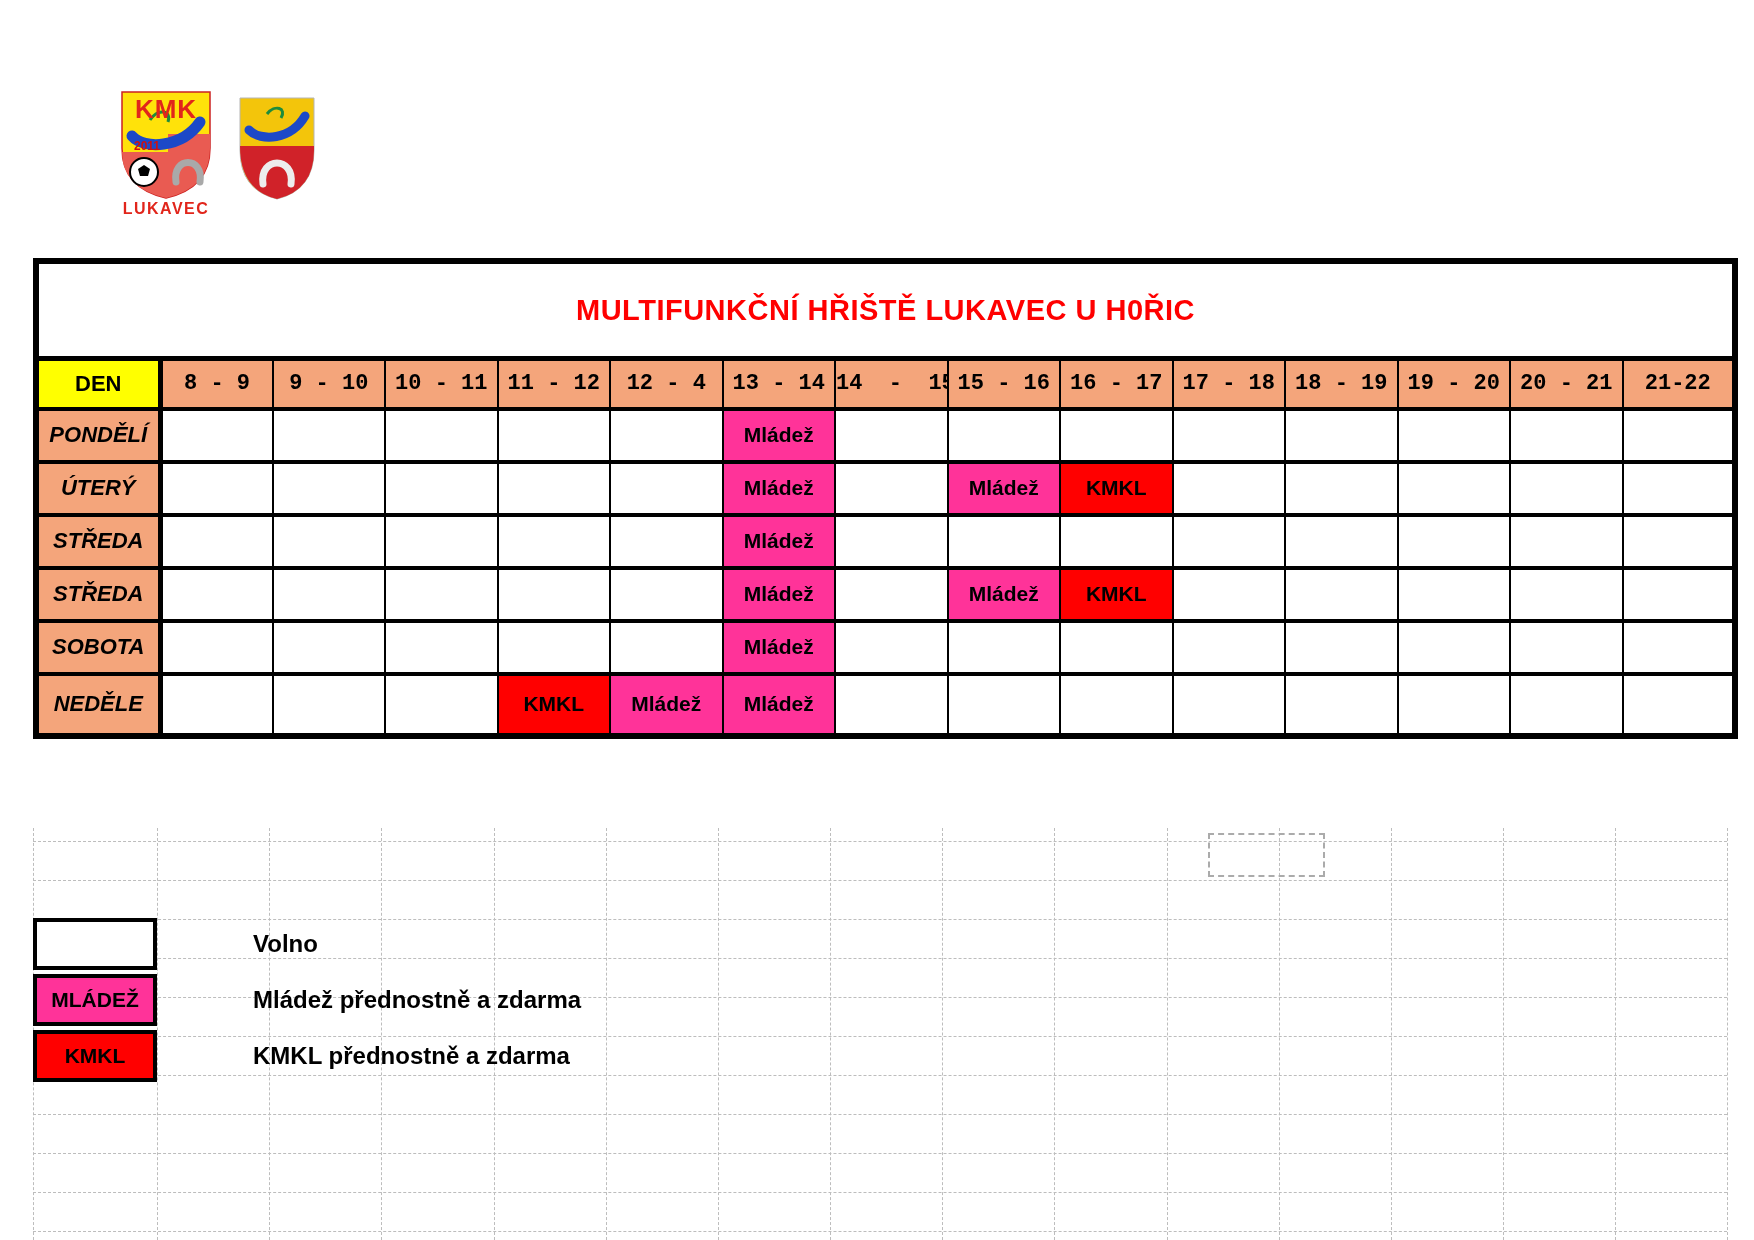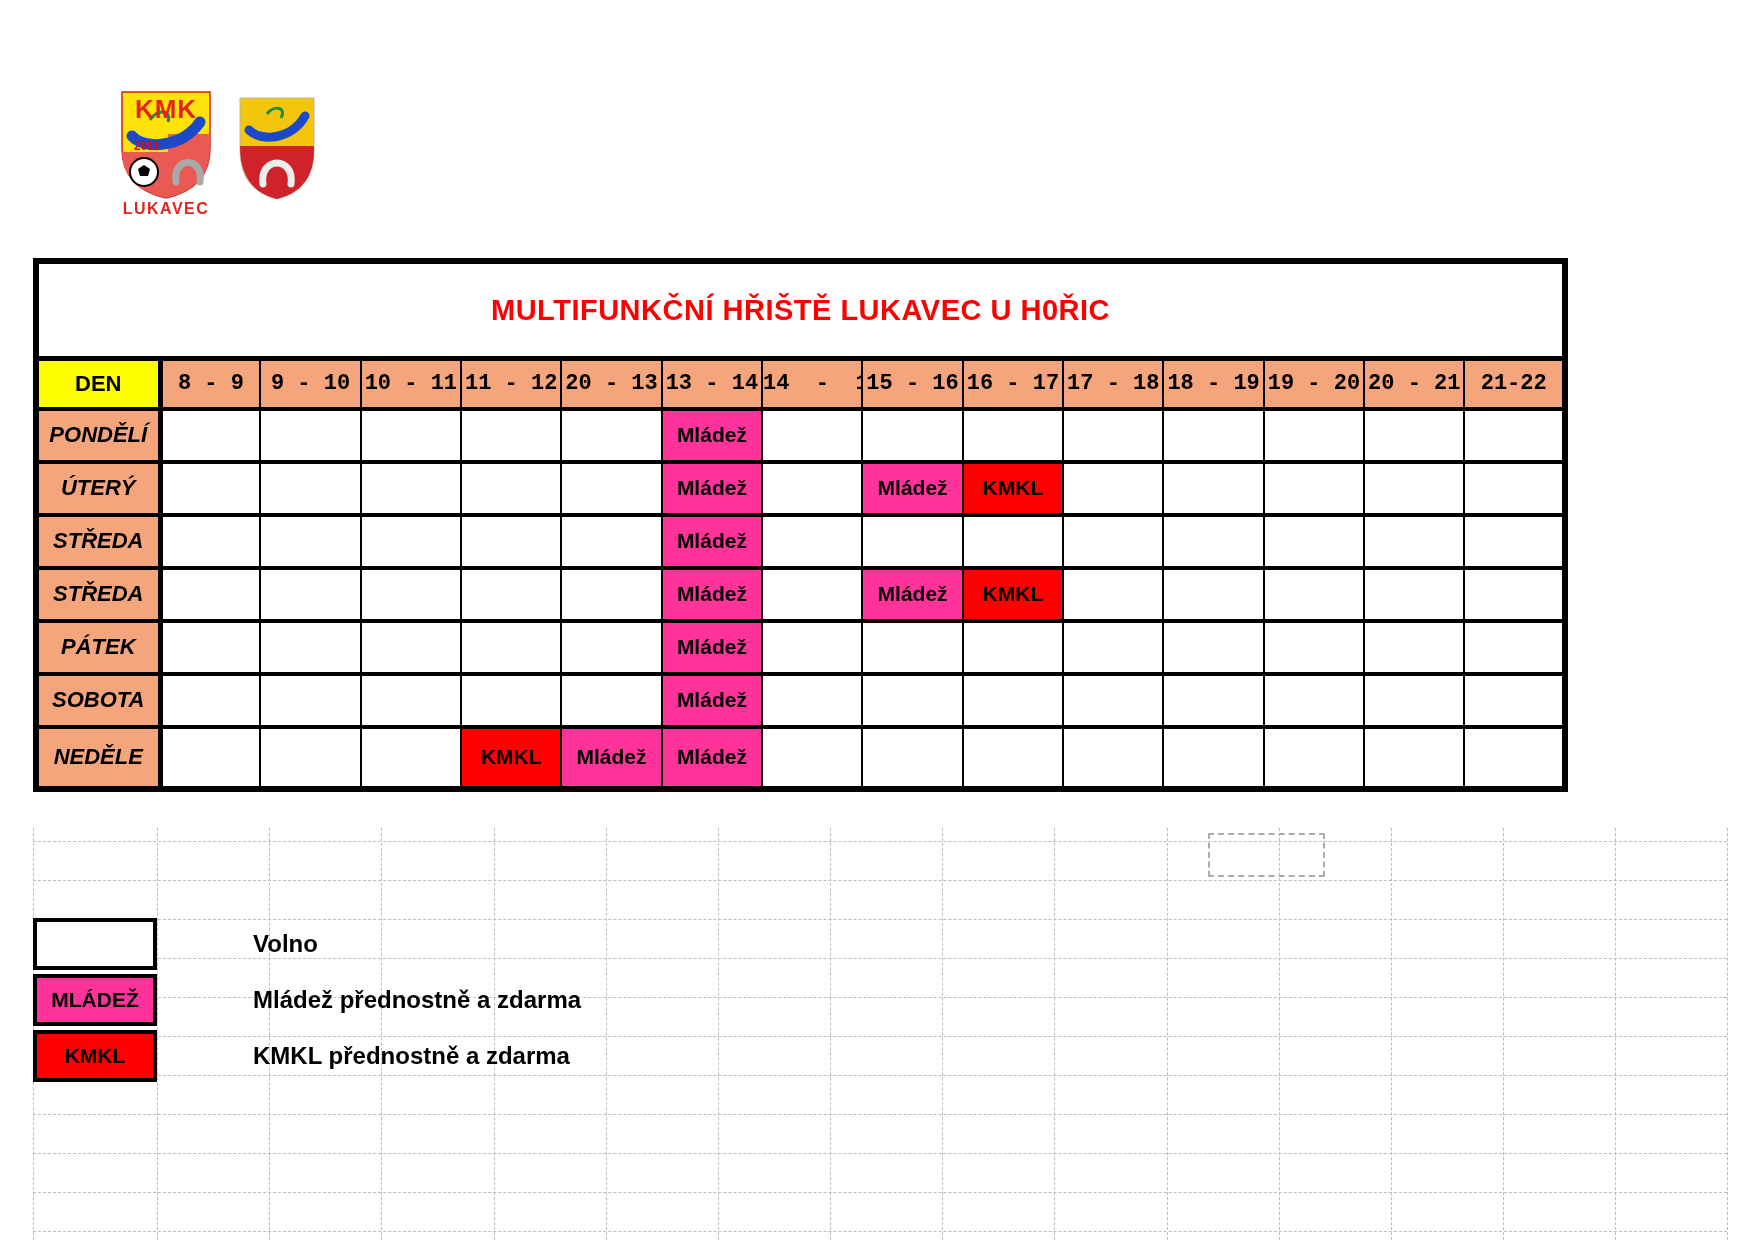--- a/index.html
+++ b/index.html
@@ -17,21 +17,21 @@
   .logo-kmk{position:absolute;left:0;top:0;}
   .logo-erb{position:absolute;left:121px;top:6px;}
   
   #gridlines{position:absolute;inset:0;z-index:0;}
   .vline{position:absolute;top:828px;height:412px;width:0;border-left:1px dashed var(--dash);}
   .hline{position:absolute;left:33px;width:1694px;height:0;border-top:1px dashed var(--dash);}
   .ghost-cell{position:absolute;left:1208px;top:833px;width:113px;height:40px;
     border:2px dashed #ababab;z-index:0;background:transparent;}
   
   table.schedule{
-    position:absolute;left:33px;top:258px;width:1535px;z-index:1;
+    position:absolute;left:33px;top:258px;width:1705px;z-index:1;
     border-collapse:collapse;table-layout:fixed;border:6px solid #000;background:#fff;
   }
   .schedule td,.schedule th{
     border:2px solid #000;border-top-width:4px;border-bottom-width:4px;
     text-align:center;vertical-align:middle;font-weight:bold;padding:0;overflow:hidden;
   }
   .schedule td.title-cell{
     height:92px;font-size:29px;letter-spacing:0.5px;color:var(--title-red);
     background:#fff;border-bottom-width:5px;
   }
@@ -132,21 +132,21 @@
   <thead>
     <tr>
       <td class="title-cell" colspan="15">MULTIFUNKČNÍ HŘIŠTĚ LUKAVEC U H0ŘIC</td>
     </tr>
     <tr class="hdr" id="header-row">
         <th class="day-h">DEN</th>
         <th class="slot-h">8 - 9</th>
         <th class="slot-h">9 - 10</th>
         <th class="slot-h">10 - 11</th>
         <th class="slot-h">11 - 12</th>
-        <th class="slot-h">20 - 13</th>
+        <th class="slot-h">12 - 4</th>
         <th class="slot-h">13 - 14</th>
         <th class="slot-h">14  -  15</th>
         <th class="slot-h">15 - 16</th>
         <th class="slot-h">16 - 17</th>
         <th class="slot-h">17 - 18</th>
         <th class="slot-h">18 - 19</th>
         <th class="slot-h">19 - 20</th>
         <th class="slot-h">20 - 21</th>
         <th class="slot-h">21-22</th>
       </tr>
@@ -214,37 +214,20 @@
         <td class="slot"></td>
         <td class="slot mladez">Mládež</td>
         <td class="slot kmkl">KMKL</td>
         <td class="slot"></td>
         <td class="slot"></td>
         <td class="slot"></td>
         <td class="slot"></td>
         <td class="slot"></td>
       </tr>
       <tr>
-        <th class="day-label">PÁTEK</th>
-        <td class="slot"></td>
-        <td class="slot"></td>
-        <td class="slot"></td>
-        <td class="slot"></td>
-        <td class="slot"></td>
-        <td class="slot mladez">Mládež</td>
-        <td class="slot"></td>
-        <td class="slot"></td>
-        <td class="slot"></td>
-        <td class="slot"></td>
-        <td class="slot"></td>
-        <td class="slot"></td>
-        <td class="slot"></td>
-        <td class="slot"></td>
-      </tr>
-      <tr>
         <th class="day-label">SOBOTA</th>
         <td class="slot"></td>
         <td class="slot"></td>
         <td class="slot"></td>
         <td class="slot"></td>
         <td class="slot"></td>
         <td class="slot mladez">Mládež</td>
         <td class="slot"></td>
         <td class="slot"></td>
         <td class="slot"></td>

